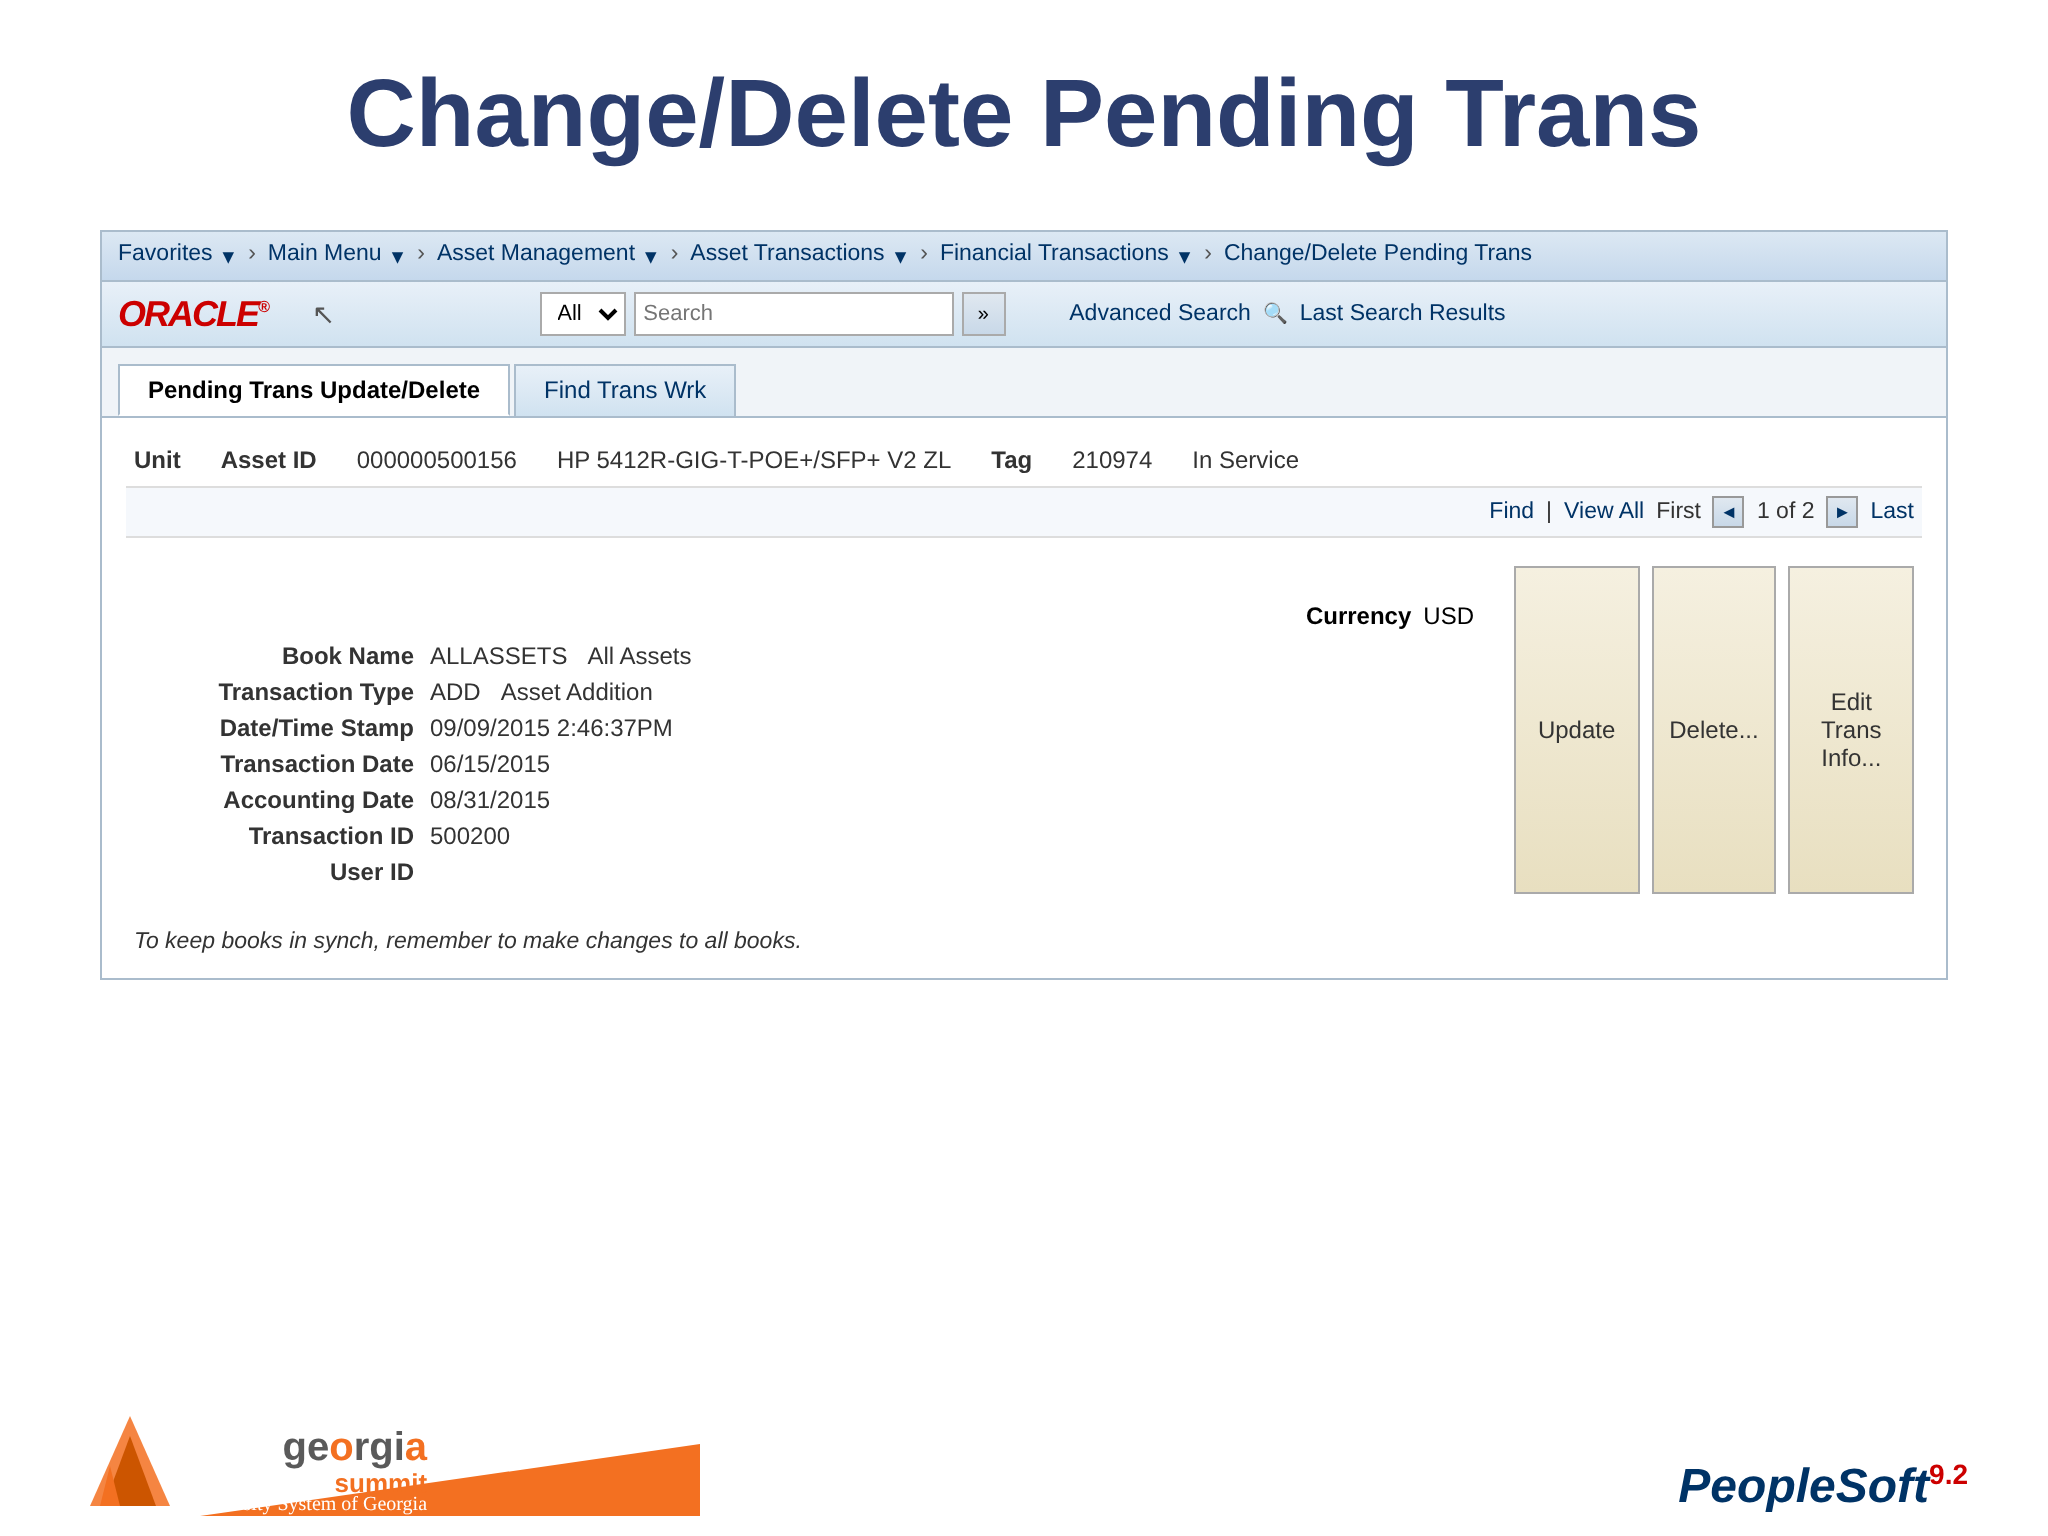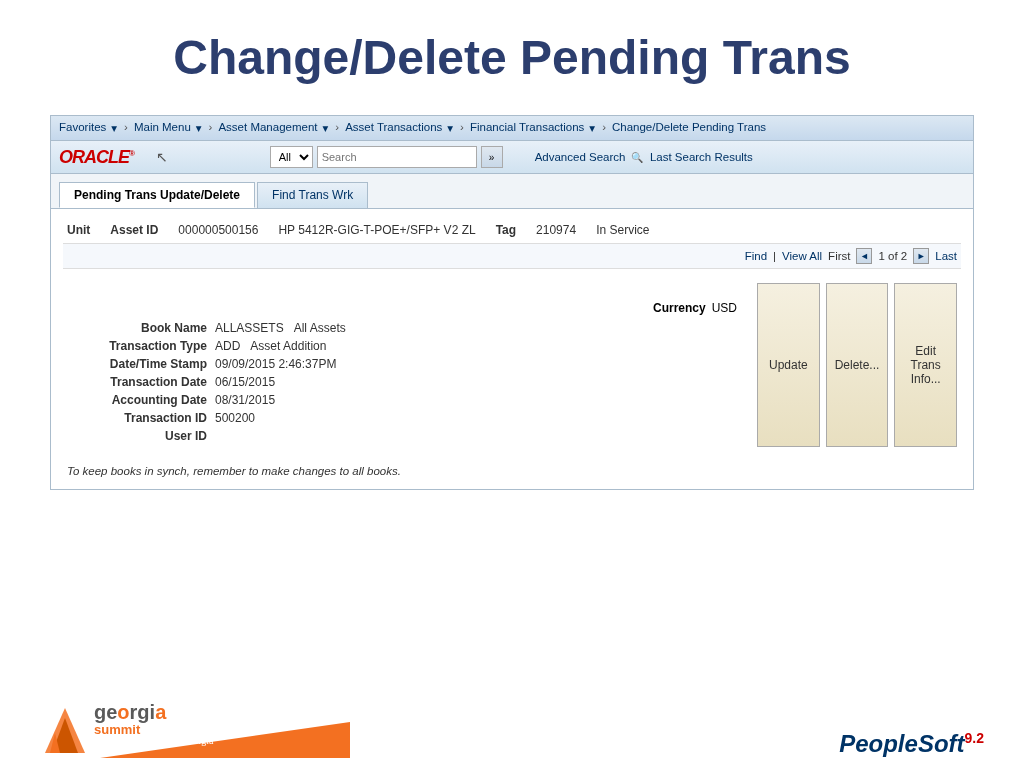--- a/index.html
+++ b/index.html
@@ -408,21 +408,21 @@
 
     <div style="position:absolute; bottom:0; left:60px; width:250px; height:45px; background:#f37021; clip-path:polygon(0 100%, 100% 100%, 100% 20%); z-index:0;"></div>
 
     <div style="position:relative; z-index:1; display:flex; align-items:flex-end; gap:4px;">
 
       <svg width="50" height="55" viewBox="0 0 50 55">
         <polygon points="25,5 45,50 5,50" fill="#f37021" opacity="0.85"></polygon>
         <polygon points="25,15 38,50 12,50" fill="#cc5500"></polygon>
         <polygon points="15,30 10,50 20,50" fill="#f37021"></polygon>
       </svg>
-      <div style="padding-bottom:12px;">
+      <div style="padding-bottom:0;text-align:right;">
         <div style="font-size:20px; font-weight:bold; line-height:1.1;">
           <span style="color:#5a5a5a;">ge<span style="color:#f37021;">o</span>rgi<span style="color:#f37021;">a</span></span>
         </div>
         <div style="font-size:13px; font-weight:bold; color:#f37021; line-height:1;">summit</div>
         <div style="font-size:10px; color:#fff; line-height:1;font-family:Liberation Serif, serif;">University System of Georgia</div>
       </div>
     </div>
   </div>
 
   <div style="font-size:24px; font-weight:bold; color:#003366; font-style:italic;">

